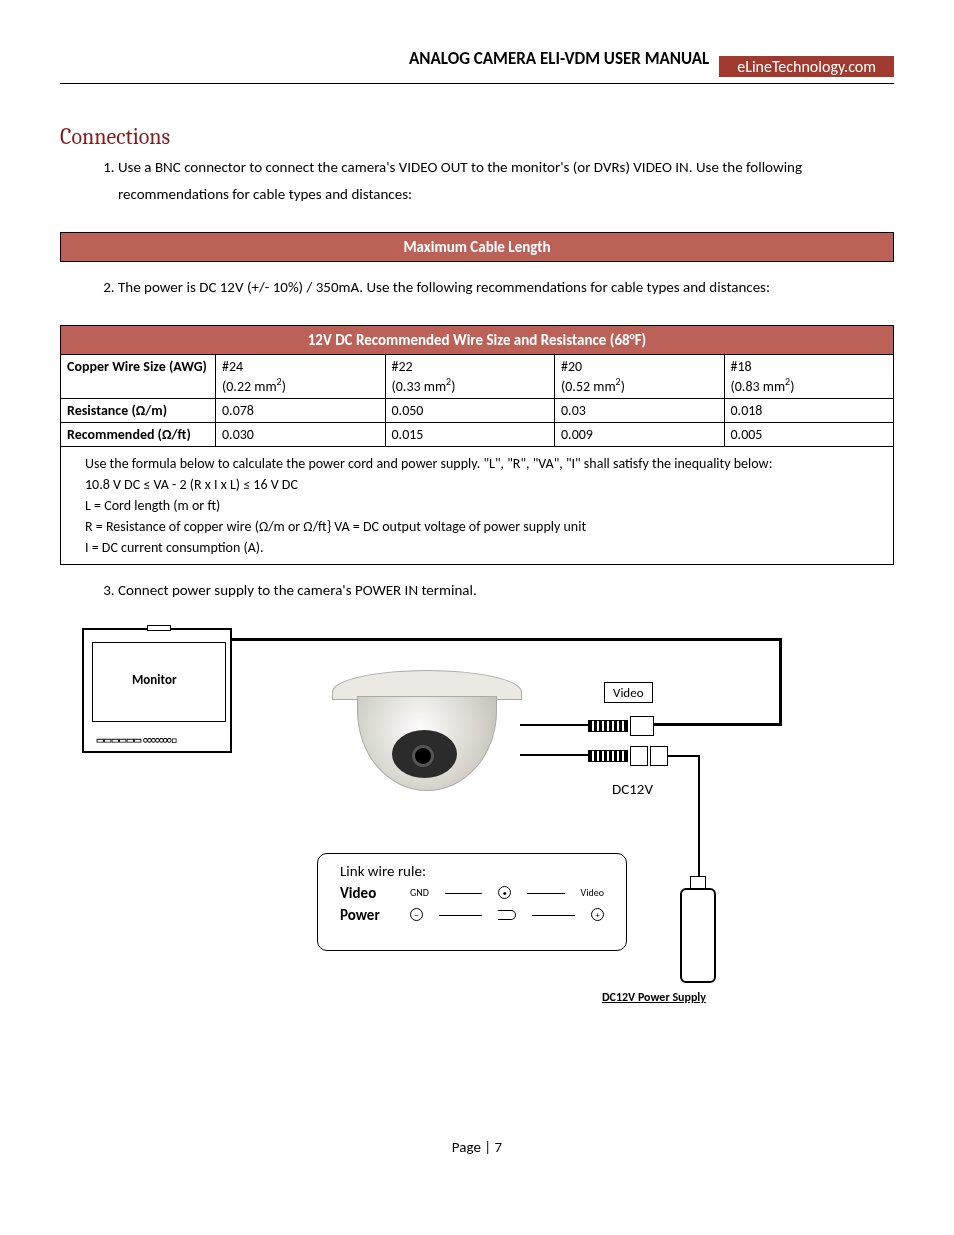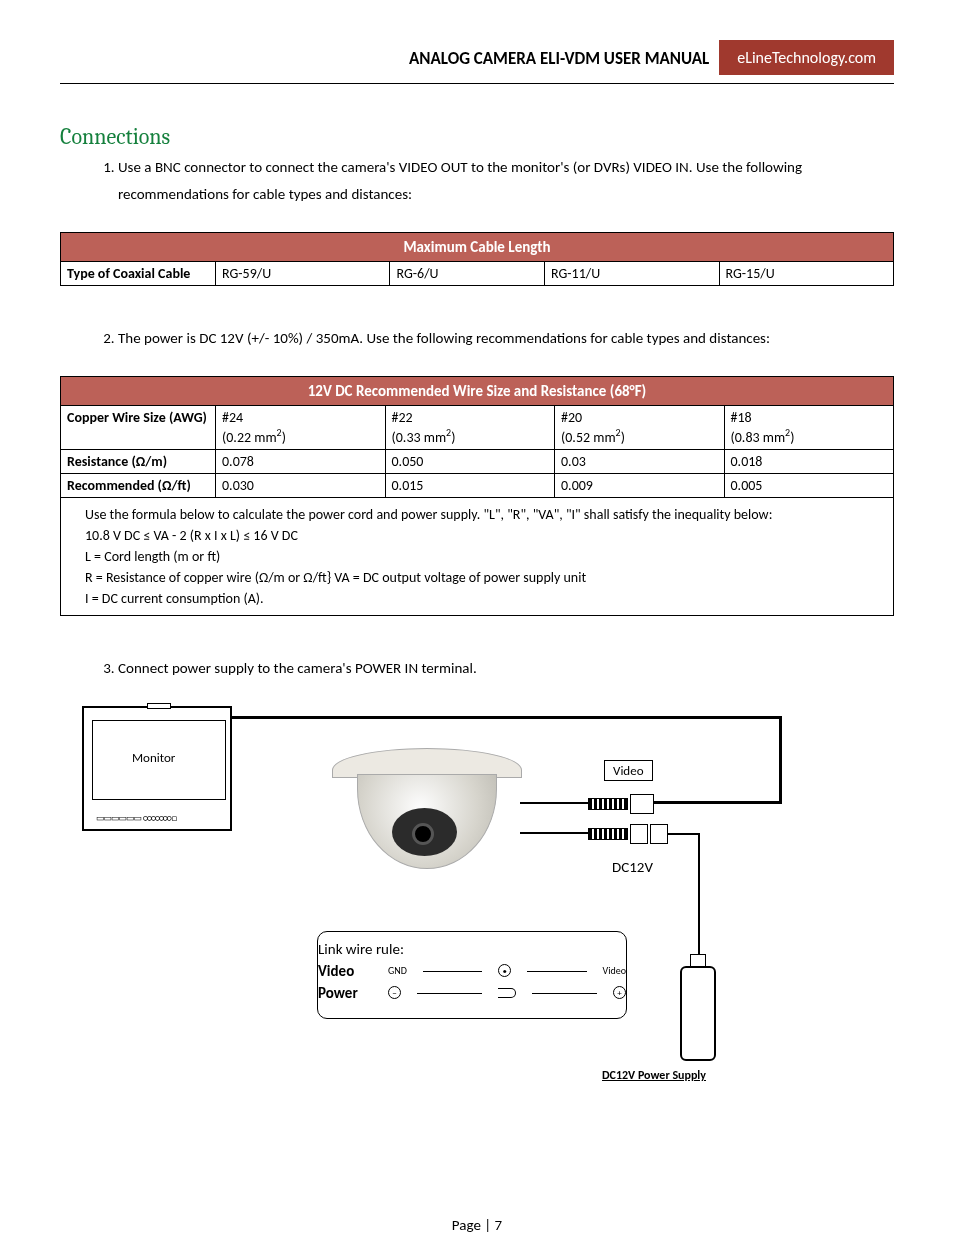--- a/index.html
+++ b/index.html
@@ -7,64 +7,64 @@
     margin: 0;
     padding: 40px 60px 30px 60px;
     font-family: Calibri, Arial, sans-serif;
     font-size: 15px;
     color: #000;
     width: 954px;
     background: #fff;
   }
   .header {
     display: flex;
-    align-items: flex-start;
+    align-items: flex-end;
     margin-bottom: 6px;
   }
   .header-title {
     flex: 1;
     font-weight: bold;
     font-size: 17px;
     text-align: right;
     padding: 8px 10px 8px 0;
   }
   .header-brand {
     background: #a0392e;
     color: #fff;
     font-size: 16px;
-    padding: 8px 18px;
+    padding: 1px 18px;
     display: flex;
     align-items: center;
   }
   .header-rule {
     border: none;
     border-top: 1.5px solid #000;
     margin: 0 0 40px 0;
   }
   .section-title {
-    color: #15803d;
+    color: #7f1d1d;
     font-family: Cambria, Georgia, serif;
     font-size: 22px;
     font-weight: normal;
     margin: 0 0 4px 0;
   }
   ol.main-list {
     margin: 4px 0 24px 0;
     padding-left: 58px;
   }
   ol.main-list > li {
     margin-bottom: 4px;
     line-height: 1.8;
   }
   table.data-table {
     width: 100%;
     border-collapse: collapse;
     border: 1.5px solid #000;
     font-size: 14px;
-    margin-bottom: 39px;
+    margin-bottom: 12px;
   }
   table.data-table th.tbl-title {
     background: #bc6158;
     color: #fff;
     font-weight: bold;
     text-align: center;
     padding: 5px;
     border: 1px solid #000;
     font-size: 15px;
   }
@@ -86,20 +86,21 @@
     margin: 18px 0 0 22px;
     position: relative;
     width: 720px;
     height: 390px;
   }
   .monitor-box {
     position: absolute;
     left: 0; top: 0;
     width: 150px; height: 125px;
     border: 2px solid #000;
+    font-weight: bold;
   }
   .monitor-screen {
     position: absolute;
     left: 8px; top: 12px;
     width: 134px; height: 80px;
     border: 1.5px solid #000;
   }
   .monitor-tab {
     position: absolute;
     left: 63px; top: -5px;
@@ -151,24 +152,24 @@
     position:absolute; left:548px; top:118px; width:18px; height:20px; border:1.5px solid #000; background:#fff;
   }
   .dc-conn3 {
     position:absolute; left:568px; top:118px; width:18px; height:20px; border:1.5px solid #000; background:#fff;
   }
   
   .wire { position:absolute; background:#000; }
   .rule-box {
     position:absolute;
     left:235px; top:225px;
-    width:310px; height:88px;
+    width:310px; height:98px;
     border:1.5px solid #000;
     border-radius:10px;
-    padding:8px 0;
+    padding:8px 22px;
     font-size:14px;
   }
   .rule-box .row { display:flex; align-items:center; margin:4px 0; gap:16px;}
   .rule-box .lbl { font-weight:bold; width:54px; font-size:15px;}
   .tiny { font-size:10px;text-align:right; }
   .circ { display:inline-block; width:13px; height:13px; border:1.2px solid #000; border-radius:50%; text-align:center; line-height:12px; font-size:9px; vertical-align:middle;}
   .psu {
     position:absolute; left:598px; top:260px; width:36px; height:95px;
     border:2px solid #000; border-radius:6px;
   }
@@ -195,27 +196,20 @@
 
 <ol class="main-list" start="1">
   <li>Use a BNC connector to connect the camera's VIDEO OUT to the monitor's (or DVRs) VIDEO IN. Use the following recommendations for cable types and distances:</li>
 </ol>
 
 <table class="data-table">
   <tbody>
       <tr>
         <th class="tbl-title" colspan="5">Maximum Cable Length</th>
       </tr>
-  <tr>
-    <td class="rowlabel">Type of Coaxial Cable</td>
-    <td>RG-59/U</td>
-    <td>RG-6/U</td>
-    <td>RG-11/U</td>
-    <td>RG-15/U</td>
-  </tr>
 </tbody>
   </table>
 
 <ol class="main-list" start="2">
   <li>The power is DC 12V (+/- 10%) / 350mA.  Use the following recommendations for cable types and distances:</li>
 </ol>
 
 <table class="data-table">
   <tbody>
       <tr>

